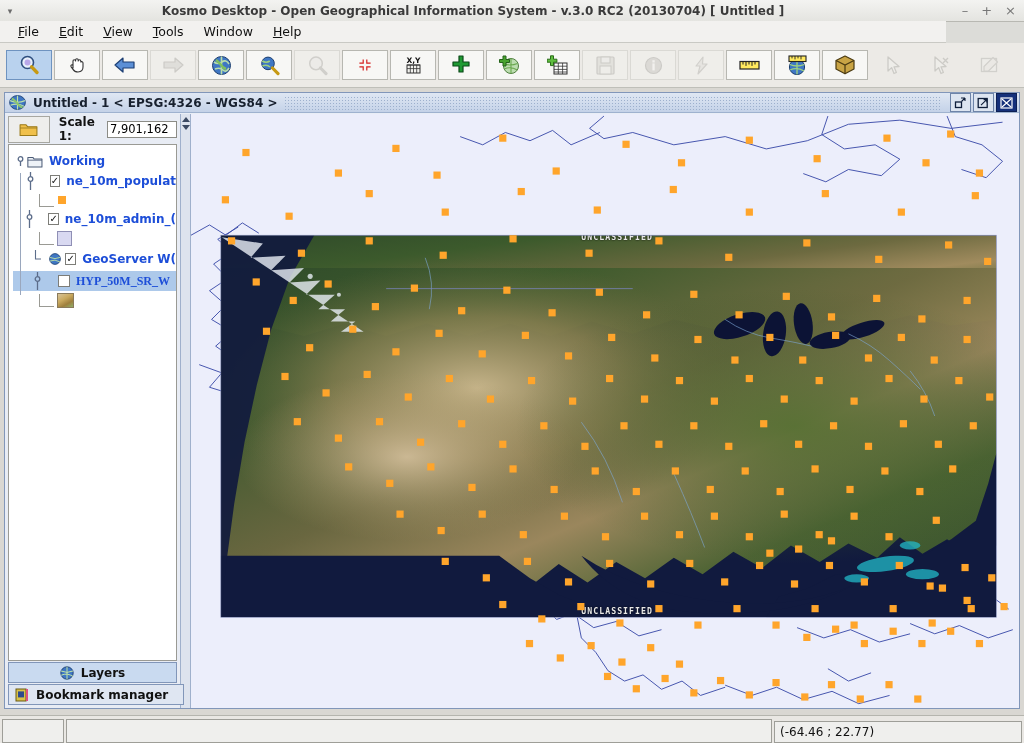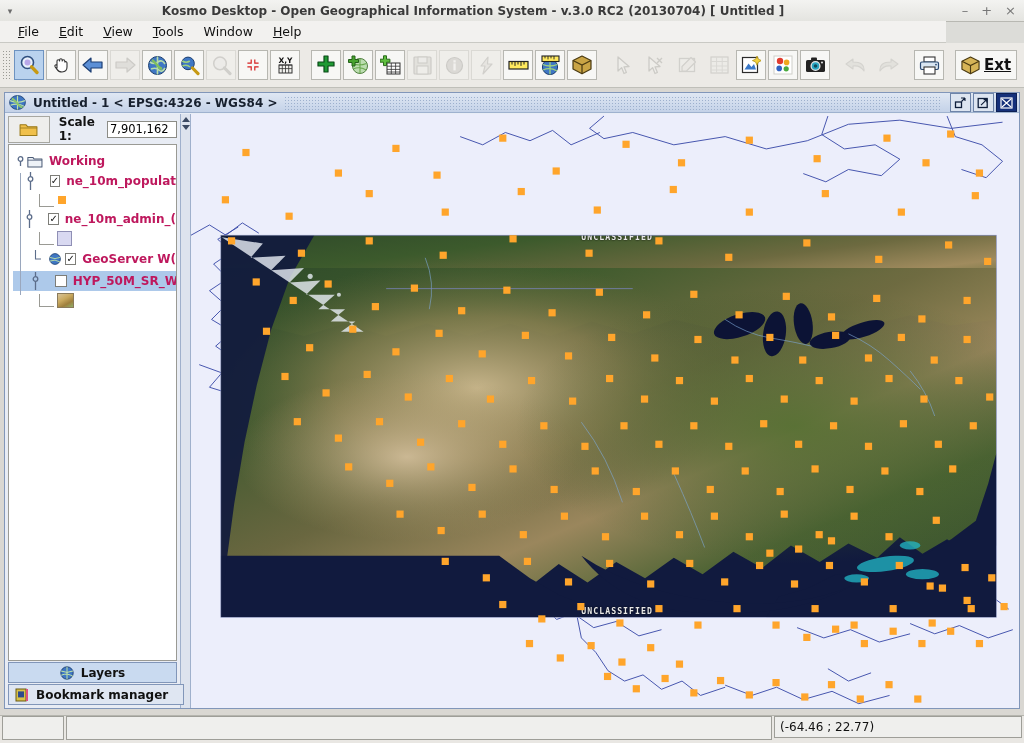--- a/index.html
+++ b/index.html
@@ -40,21 +40,21 @@
     position:absolute;left:0;top:43px;width:1024px;height:44px;
     background:#eceae6;border-bottom:1px solid #bfbfb9;
     display:flex;align-items:center;
   }
   .grip{width:8px;height:30px;margin:0 3px 0 2px;
     background-image:radial-gradient(#9a9a94 36%,transparent 38%);
     background-size:3px 3px;}
   .tgroup{display:flex;align-items:center;}
   .tsep{width:9px;}
   .tbtn{
-    width:30px;height:30px;margin:0 1px;
+    width:46px;height:30px;margin:0 1px;
     border:1px solid #b7b7b1;background:#f7f7f5;
     display:flex;align-items:center;justify-content:center;
     box-sizing:border-box;cursor:default;position:relative;
   }
   .tbtn.flat{border-color:transparent;background:transparent;}
   .tbtn.sel{background:#b9d2ee;border:1px solid #6e93c0;}
   .tbtn.wide{width:auto;padding:0 5px;gap:4px;}
   .tbtn.dis{opacity:.33;}
   .tbtn svg{display:block;}
   .extlbl{font-size:15px;font-weight:bold;color:#111;text-decoration:underline;}
@@ -104,29 +104,29 @@
     margin-left:4px;width:70px;height:17px;border:1px solid #8c8c86;background:#fff;
     font-family:"DejaVu Sans","Liberation Sans",sans-serif;font-size:11.5px;
     color:#000;padding:0 2px;box-sizing:border-box;line-height:16px;
   }
   .treewrap{
     flex:1;margin:0 3px;background:#fff;border:1px solid #9a9a94;
     overflow:hidden;position:relative;
   }
   .tree{padding:6px 0 0 4px;font-size:12px;}
   .row{display:flex;align-items:center;height:20px;white-space:nowrap;cursor:default;}
-  .row.sel{background:#adc9ea;}
+  .row.sel{background:#adc9ea;font-family:Liberation Serif, serif;}
   .ind{display:inline-block;}
   .knob{width:14px;display:flex;align-items:center;justify-content:center;}
   .ck{
     width:12px;height:12px;border:1px solid #7d7d78;background:#fff;
     display:inline-flex;align-items:center;justify-content:center;
     font-size:10px;line-height:10px;color:#111;box-sizing:border-box;
   }
-  .lname{margin-left:6px;font-weight:bold;color:#be185d;font-size:12px;}
+  .lname{margin-left:6px;font-weight:bold;color:#1d4ed8;font-size:12px;}
   .swatch{width:12px;height:12px;display:inline-block;}
   .legline{display:flex;align-items:center;height:18px;}
   .elbow{width:14px;height:12px;border-left:1px solid #9a9a94;border-bottom:1px solid #9a9a94;margin-left:26px;}
   .vline{position:absolute;width:1px;background:#9aa7bd;}
 
   .bottombtns{padding:0 3px 3px 3px;}
   .pbtn{
     height:21px;border:1px solid #8196b9;background:#c9daf0;
     display:flex;align-items:center;justify-content:center;gap:7px;
     font-size:12px;font-weight:bold;color:#111;cursor:default;margin-top:1px;
@@ -146,21 +146,21 @@
   .mapcanvas{position:absolute;inset:0;}
   .wm{
     position:absolute;color:#e8e8e8;font-size:8px;font-weight:bold;
     letter-spacing:1px;font-family:"DejaVu Sans Mono","Liberation Mono",monospace;
     text-shadow:0 0 2px #000;
   }
 
   
   .statusbar{
     position:absolute;left:0;top:715px;width:1024px;height:28px;
-    background:#e9e7e3;border-top:1px solid #b5b5ae;display:flex;align-items:flex-start;
+    background:#e9e7e3;border-top:1px solid #b5b5ae;display:flex;align-items:flex-end;
     padding:0 2px;box-sizing:border-box;gap:2px;
   }
   .sb-small{width:60px;height:22px;border:1px solid #9e9e98;background:#efefed;}
   .sb-main{flex:1;height:22px;border:1px solid #9e9e98;background:#efefed;}
   .sb-coord{
     width:248px;height:22px;border:1px solid #9e9e98;background:#efefed;
     display:flex;align-items:center;padding-left:5px;box-sizing:border-box;
     font-size:12px;color:#111;
   }
 </style>

